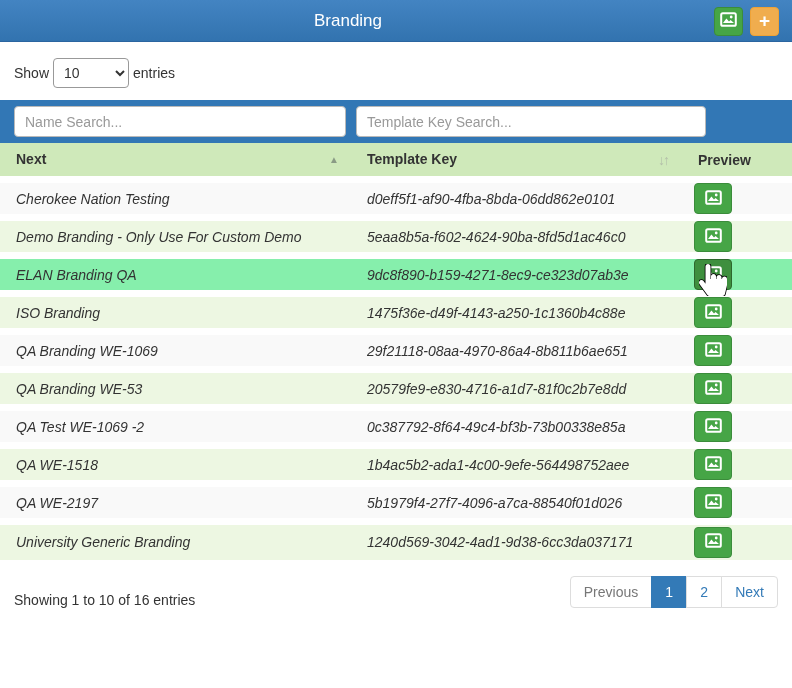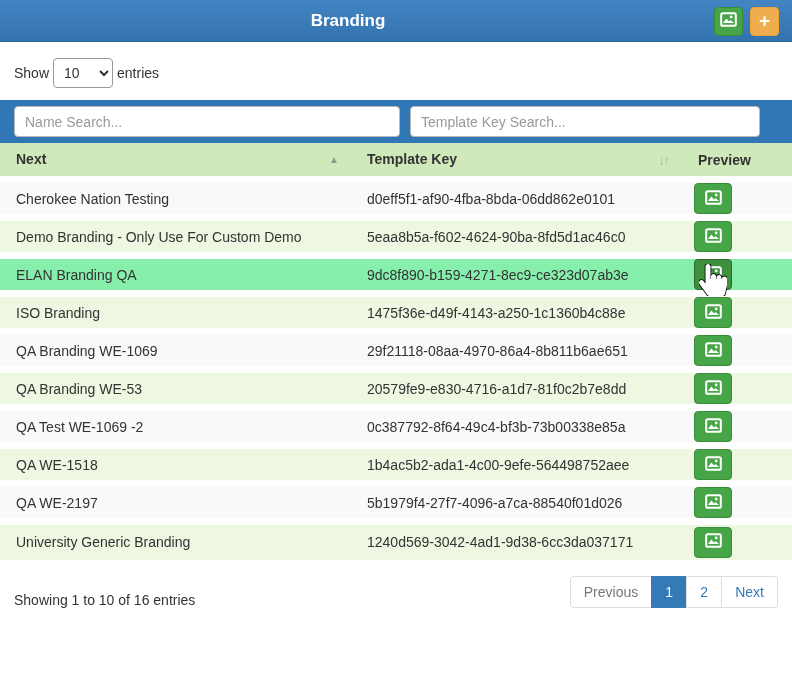--- a/index.html
+++ b/index.html
@@ -9,55 +9,55 @@
   
   .panel-header {
     height: 42px;
     background: linear-gradient(#4384c2, #3273af);
     border-bottom: 1px solid #2b65a0;
     position: relative;
   }
   .panel-title {
     position: absolute; left: 0; right: 96px; top: 0; height: 42px;
     display: flex; align-items: center; justify-content: center;
-    color: #fff; font-size: 17px; font-weight: 700;
+    color: #fff; font-size: 17px; font-weight: 400;
   }
   .header-actions {
     position: absolute; right: 13px; top: 7px;
     display: flex; gap: 7px;
   }
   .hbtn {
     width: 29px; height: 29px; border-radius: 4px;
     display: flex; align-items: center; justify-content: center;
     border: 1px solid rgba(0,0,0,.15);
     cursor: pointer;
   }
   .hbtn.green { background: #46a546; border-color: #3b8c3b; }
   .hbtn.orange { background: #f0ad4e; border-color: #eea236; }
   .plus-glyph { color: #fff; font-size: 19px; font-weight: bold; line-height: 1; margin-top: -2px; }
 
   
   .controls { margin: 16px 14px 12px 14px; display: flex; align-items: center; gap: 4px; font-size: 14px; }
   .page-size-select {
-    width: 60px; height: 30px; font-size: 14px; color: #333;
+    width: 76px; height: 30px; font-size: 14px; color: #333;
     border: 1px solid #999; border-radius: 4px; padding: 2px 6px; background: #fff;
   }
 
   
   .filter-row {
     height: 43px; background: #3277b5; display: flex; align-items: center;
     padding: 0 14px; gap: 10px;
   }
   .filter-input {
     height: 31px; border: 1px solid #b9b9b9; border-radius: 4px;
     padding: 0 10px; font-size: 14px; color: #333; outline: none;
     font-family: "Liberation Sans", "DejaVu Sans", sans-serif;
   }
   .filter-input::placeholder { color: #999; }
-  .filter-input.name-search { width: 386px; }
+  .filter-input.name-search { width: 332px; }
   .filter-input.key-search { width: 350px; }
 
   
   table { width: 100%; border-collapse: collapse; font-size: 14px; table-layout: fixed; }
   thead th {
     background: #cfe9ba; text-align: left; font-weight: bold; color: #333;
     padding: 8px 16px 7px 16px; height: 34px; border-bottom: 1px solid #b5b5b5;
     cursor: pointer; position: relative;
   }
   th.col-name { width: 351px; }
@@ -65,21 +65,21 @@
   th.col-preview { width: 110px; cursor: default; }
   .sort-asc-icon {
     float: right; color: #8a9b85; font-size: 10px; line-height: 18px; margin-right: -4px;
   }
   .sort-both-icon {
     float: right; color: #b3bfa9; font-size: 14px; letter-spacing: -2px;
     line-height: 18px; margin-right: -2px;
   }
   tbody td {
     height: 38px; padding: 0 16px; border-top: 7px solid #fff;
-    vertical-align: middle; overflow: hidden; white-space: nowrap;
+    vertical-align: middle; overflow: hidden; white-space: nowrap; font-style: italic;
   }
   tbody td.preview-cell { padding: 0 12px; }
   tr.odd td { background: #f9f9f9; }
   tr.even td { background: #edf7e2; }
   tr.hover td { background: #86efac; }
 
   .preview-btn {
     width: 38px; height: 31px; background: #46a546; border: 1px solid #3b8c3b;
     border-radius: 4px; display: flex; align-items: center; justify-content: center;
     cursor: pointer;

